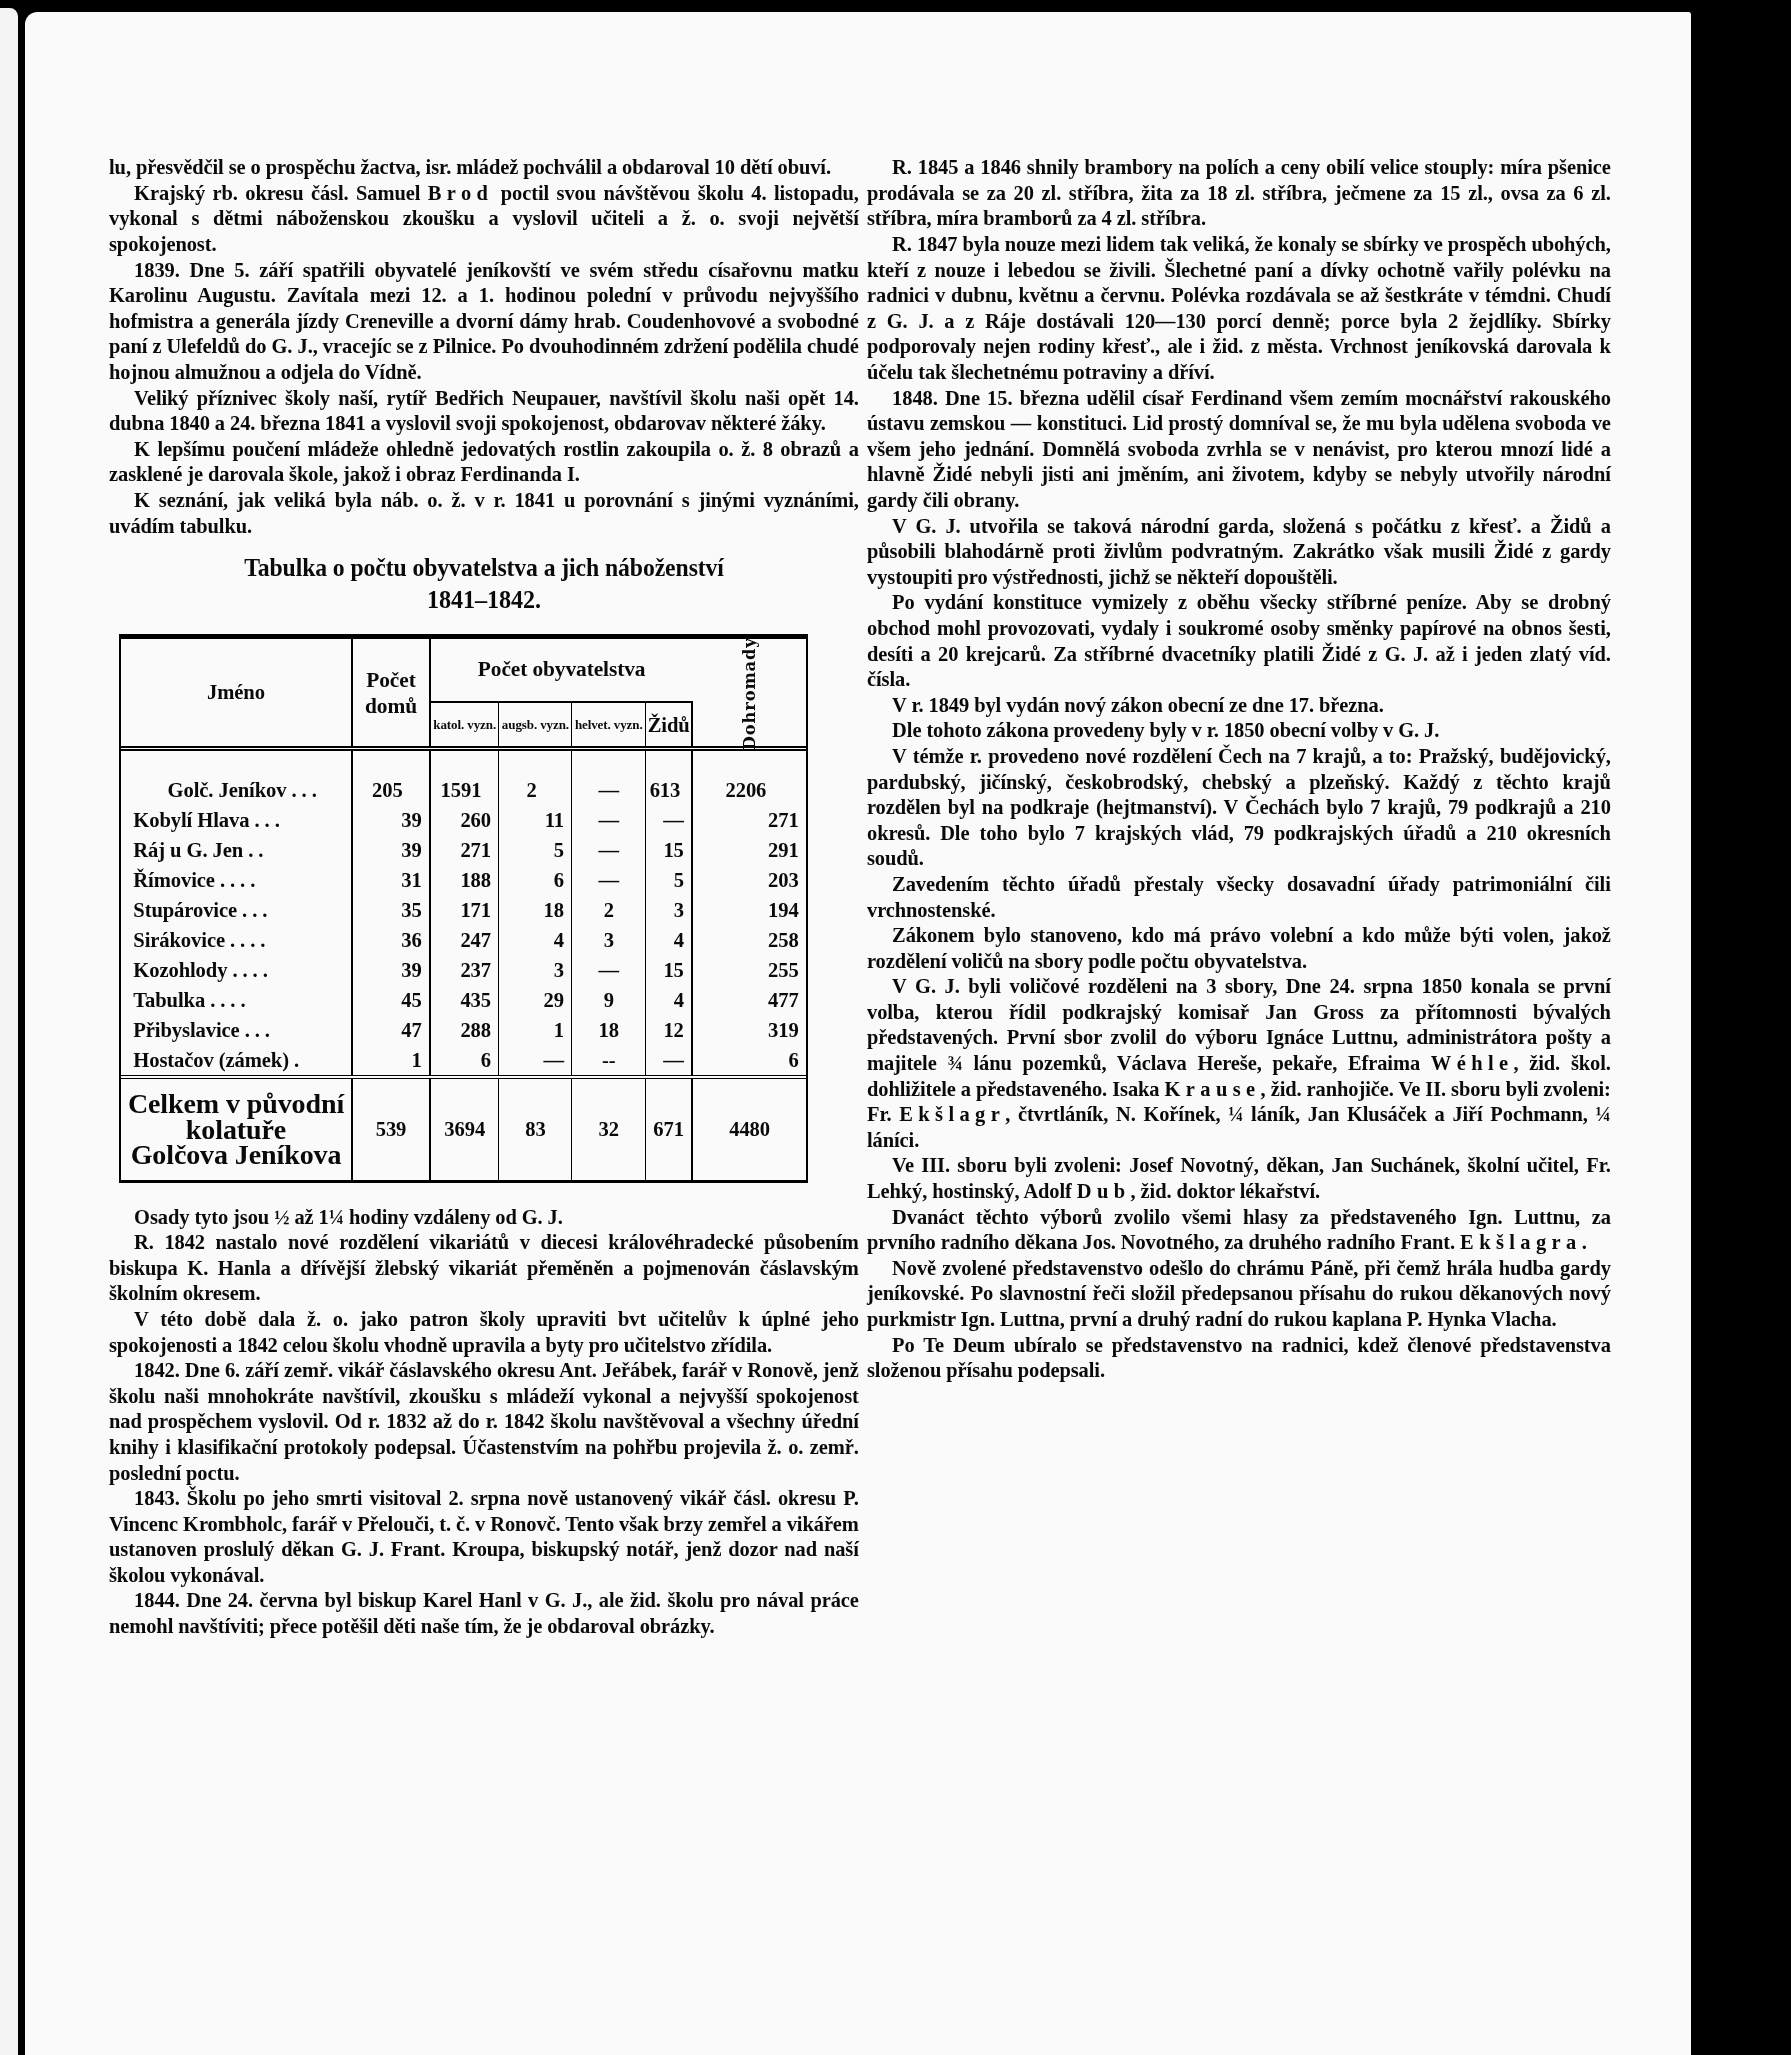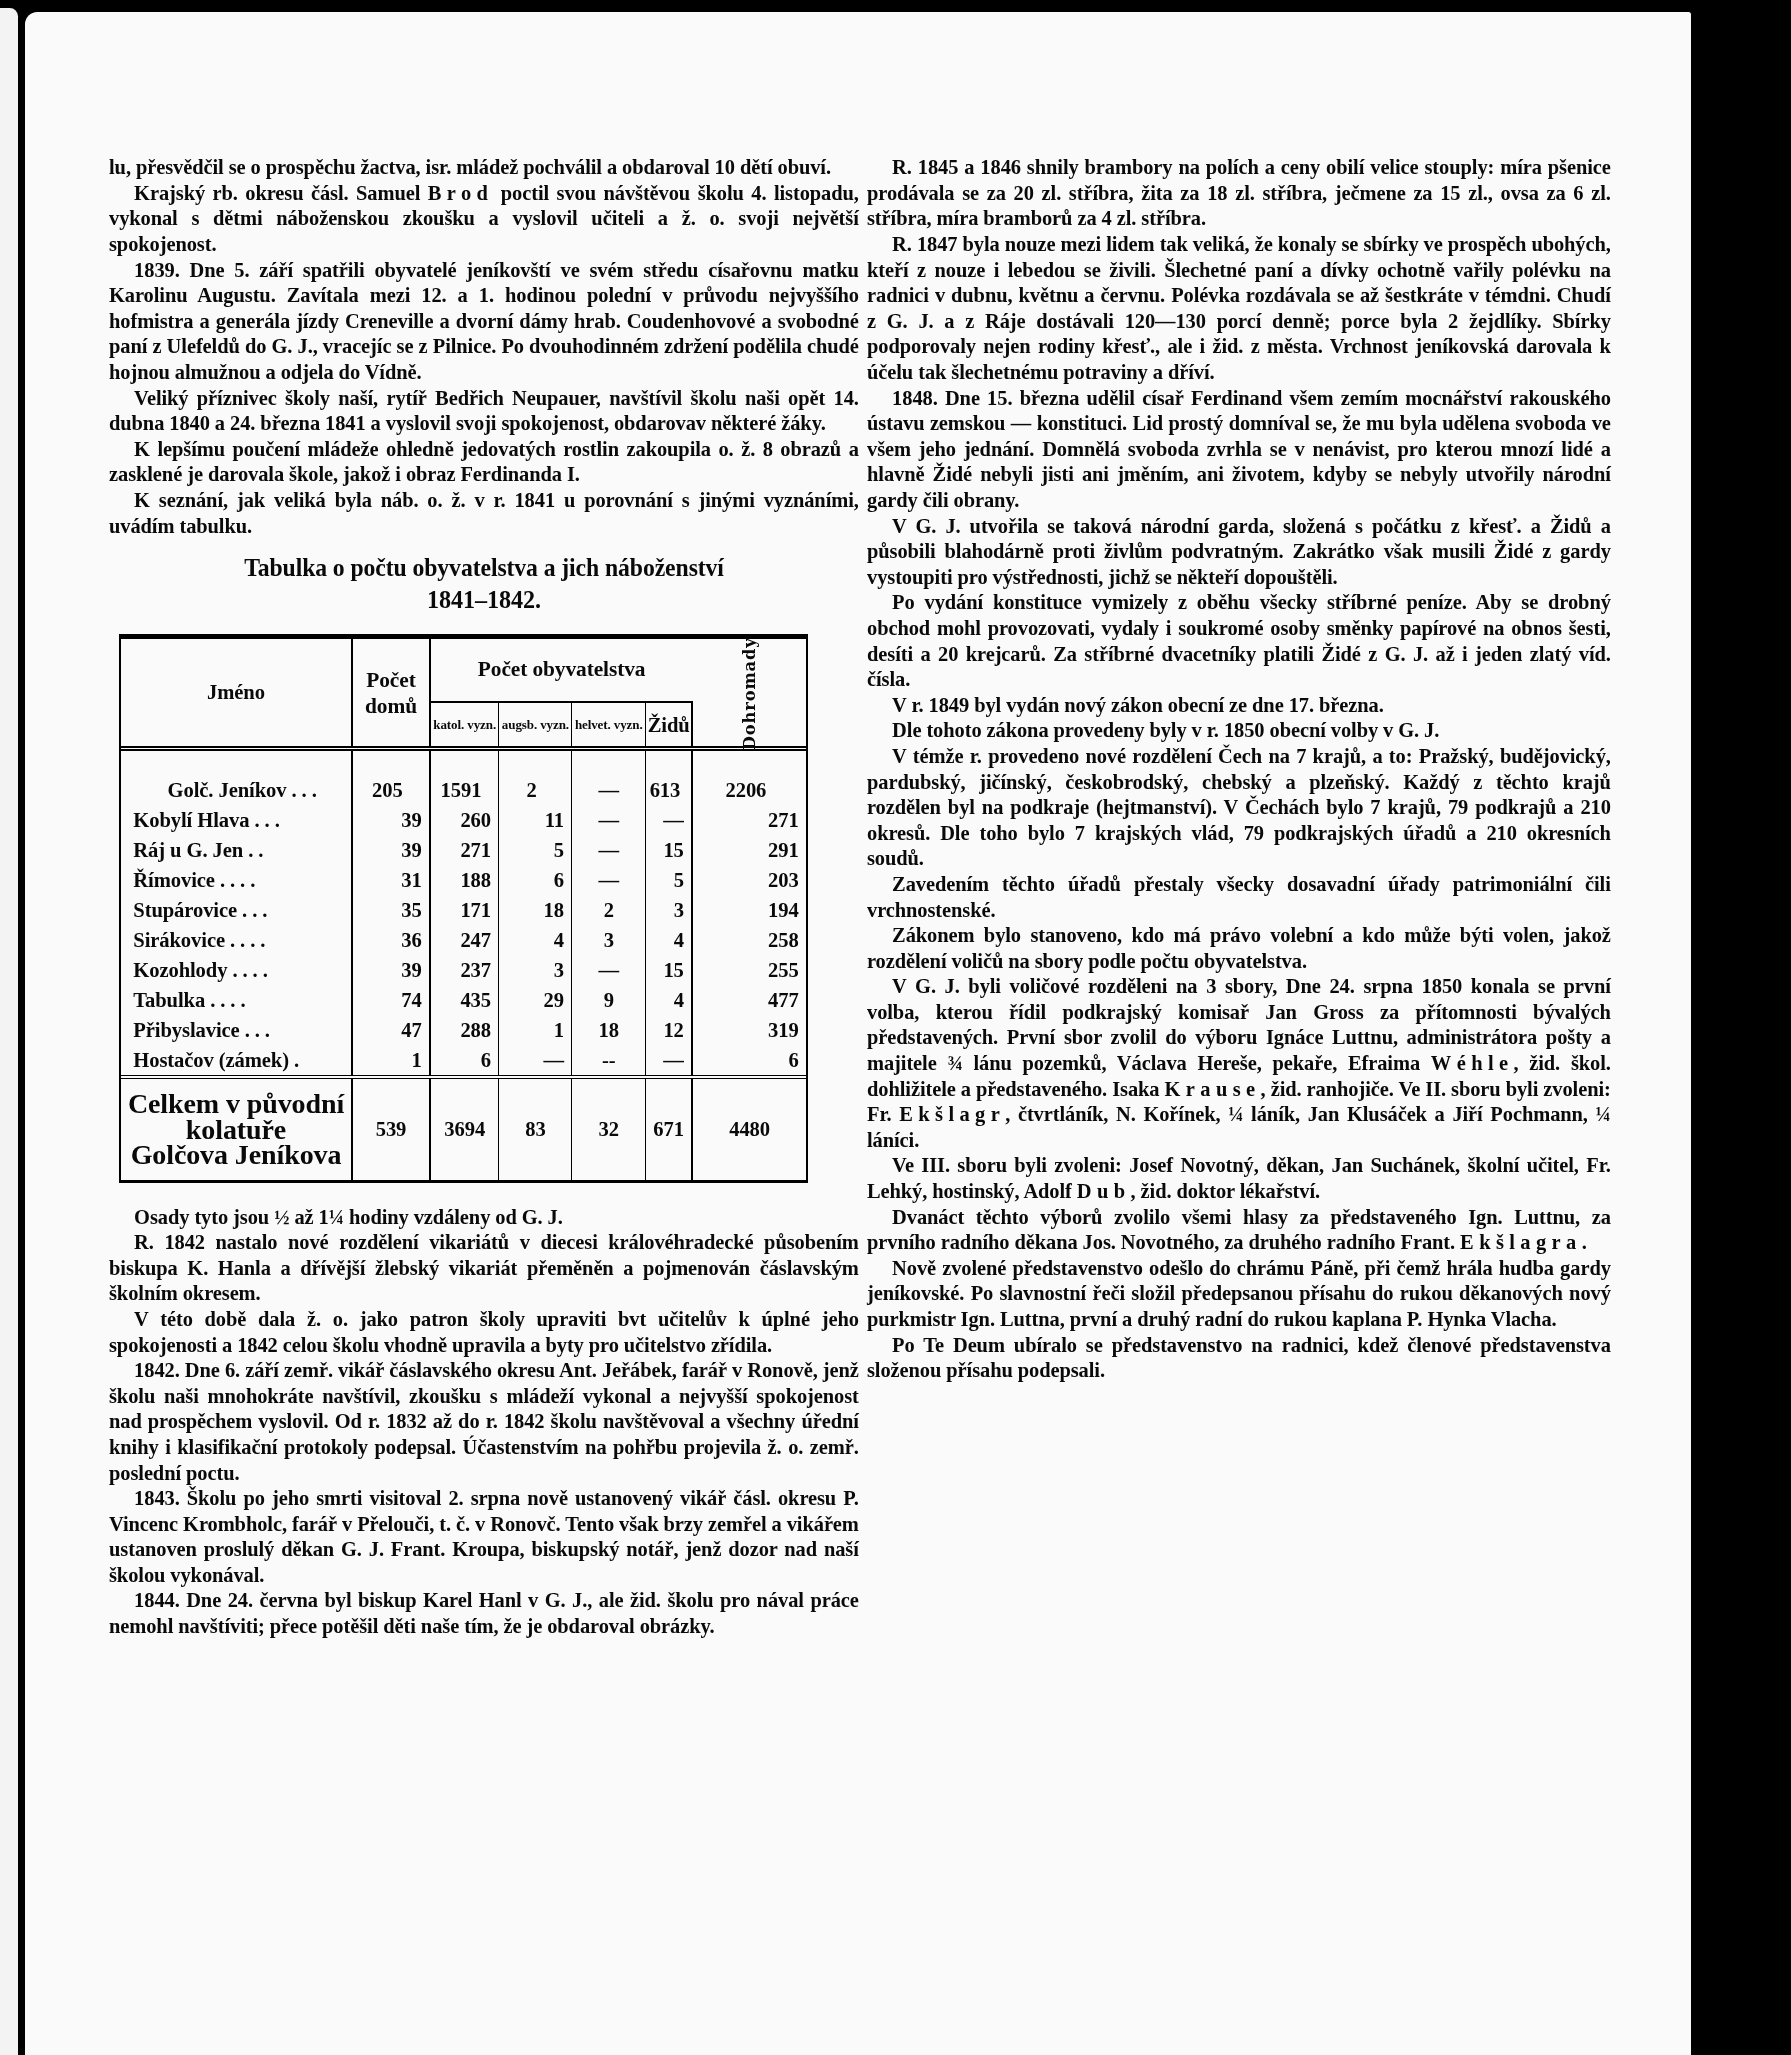--- a/index.html
+++ b/index.html
@@ -136,21 +136,21 @@
             <td class="cname">Kozohlody . . . .</td>
             <td class="num dbl">39</td>
             <td class="num">237</td>
             <td class="num">3</td>
             <td class="num c">—</td>
             <td class="num dbl">15</td>
             <td class="num" style="border-right: none;">255</td>
           </tr>
           <tr class="body-row">
             <td class="cname">Tabulka . . . .</td>
-            <td class="num dbl">74</td>
+            <td class="num dbl">45</td>
             <td class="num">435</td>
             <td class="num">29</td>
             <td class="num c">9</td>
             <td class="num dbl">4</td>
             <td class="num" style="border-right: none;">477</td>
           </tr>
           <tr class="body-row">
             <td class="cname">Přibyslavice . . .</td>
             <td class="num dbl">47</td>
             <td class="num">288</td>

